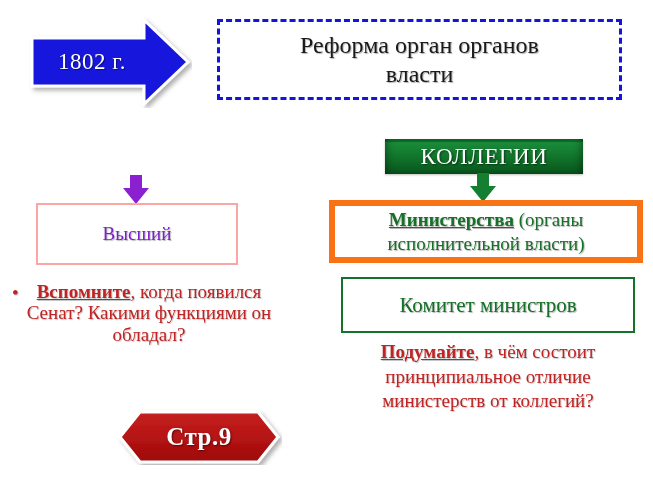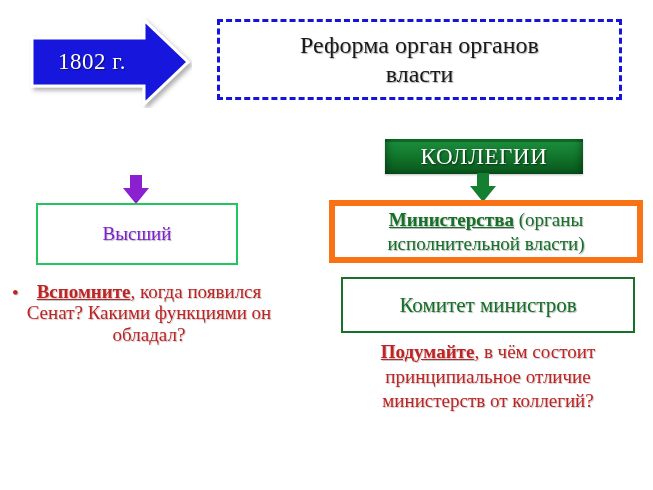--- a/index.html
+++ b/index.html
@@ -133,21 +133,21 @@
     display: flex;
     align-items: center;
     justify-content: center;
     text-align: center;
   }
   .obox-sud {
     left: 36px;
     top: 203px;
     width: 202px;
     height: 62px;
-    border: 2px solid #22c55e;
+    border: 2px solid #fca5a5;
   }
   .obox-sud .obox-text {
     color: #7c1fd0;
     font-size: 19px;
     line-height: 1.22;
     font-family: "Liberation Serif", serif;
     text-shadow: 1px 1px 1px rgba(0,0,0,.28);
   }
   .obox-min {
     left: 329px;
@@ -300,14 +300,30 @@
   <div class="obox obox-min">
     <div class="obox-text"><b>Министерства</b><span> (органы исполнительной власти)</span></div>
   </div>
 
   <div class="obox obox-kom">
     <div class="obox-text">Комитет министров</div>
   </div>
 
   <div class="qblock q-right"><b>Подумайте</b><span>, в чём состоит принципиальное отличие министерств от коллегий?</span></div>
 
+  <div class="page-banner">
+    <svg width="166" height="56" viewBox="0 0 166 56" xmlns="http://www.w3.org/2000/svg">
+      <defs>
+        <linearGradient id="redGrad" x1="0" y1="0" x2="0" y2="1">
+          <stop offset="0%" stop-color="#c52222"></stop>
+          <stop offset="45%" stop-color="#b81414"></stop>
+          <stop offset="100%" stop-color="#9c0c0c"></stop>
+        </linearGradient>
+        <filter id="shadowB" x="-20%" y="-20%" width="150%" height="160%">
+          <feDropShadow dx="3" dy="3" stdDeviation="2.2" flood-color="#555" flood-opacity="0.45"></feDropShadow>
+        </filter>
+      </defs>
+      <polygon points="24,3 142,3 162,28 142,53 24,53 4,28" fill="url(#redGrad)" stroke="#ffffff" stroke-width="3" filter="url(#shadowB)"></polygon>
+    </svg>
+    <div class="page-banner-label">Стр.9</div>
+  </div>
 
 </div>
 
 </body></html>

